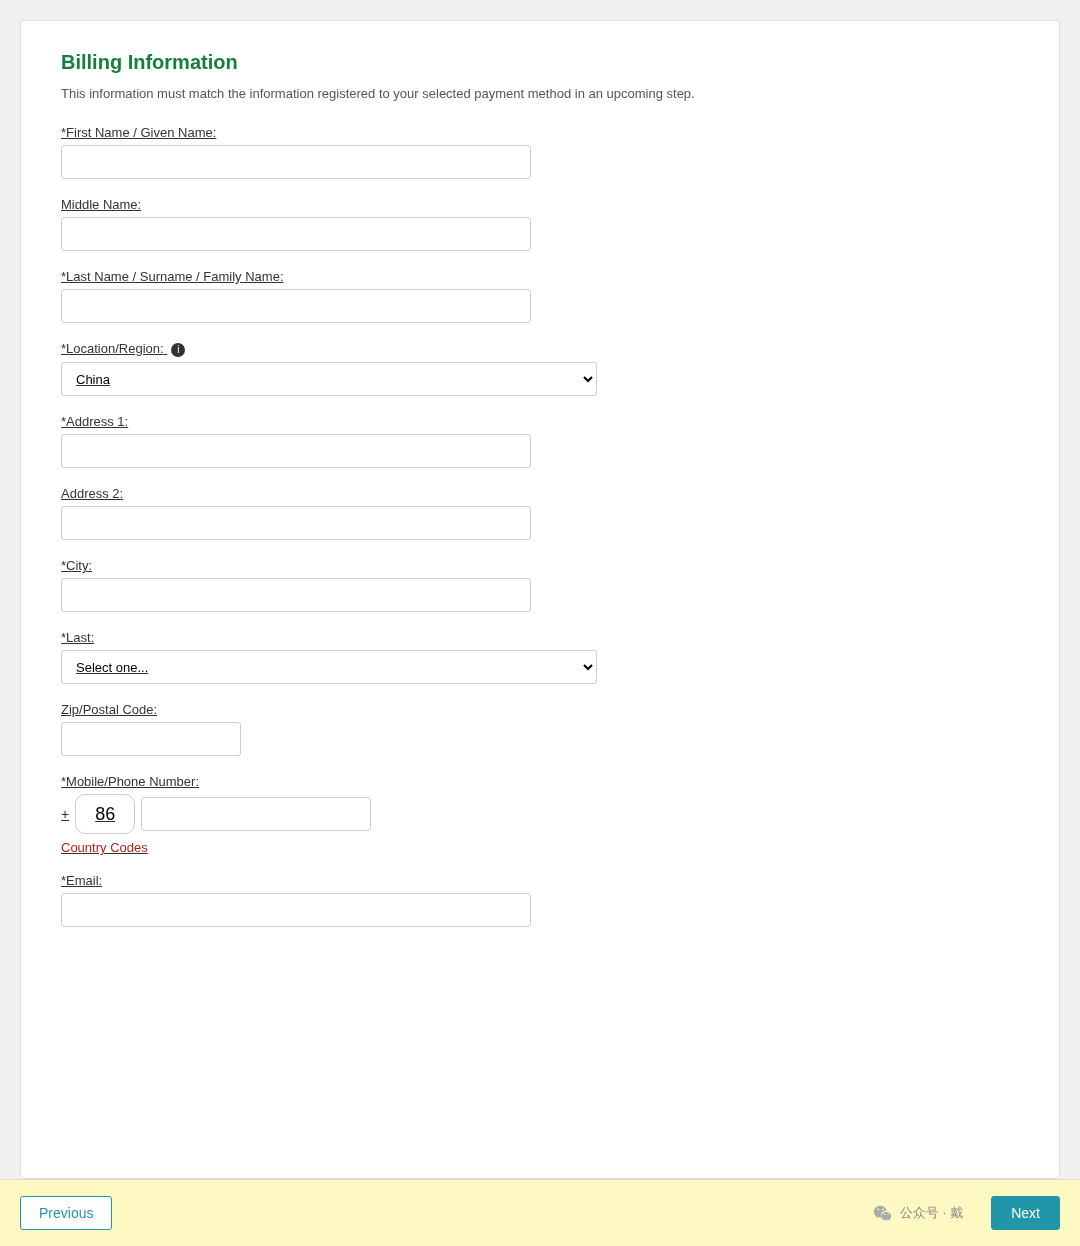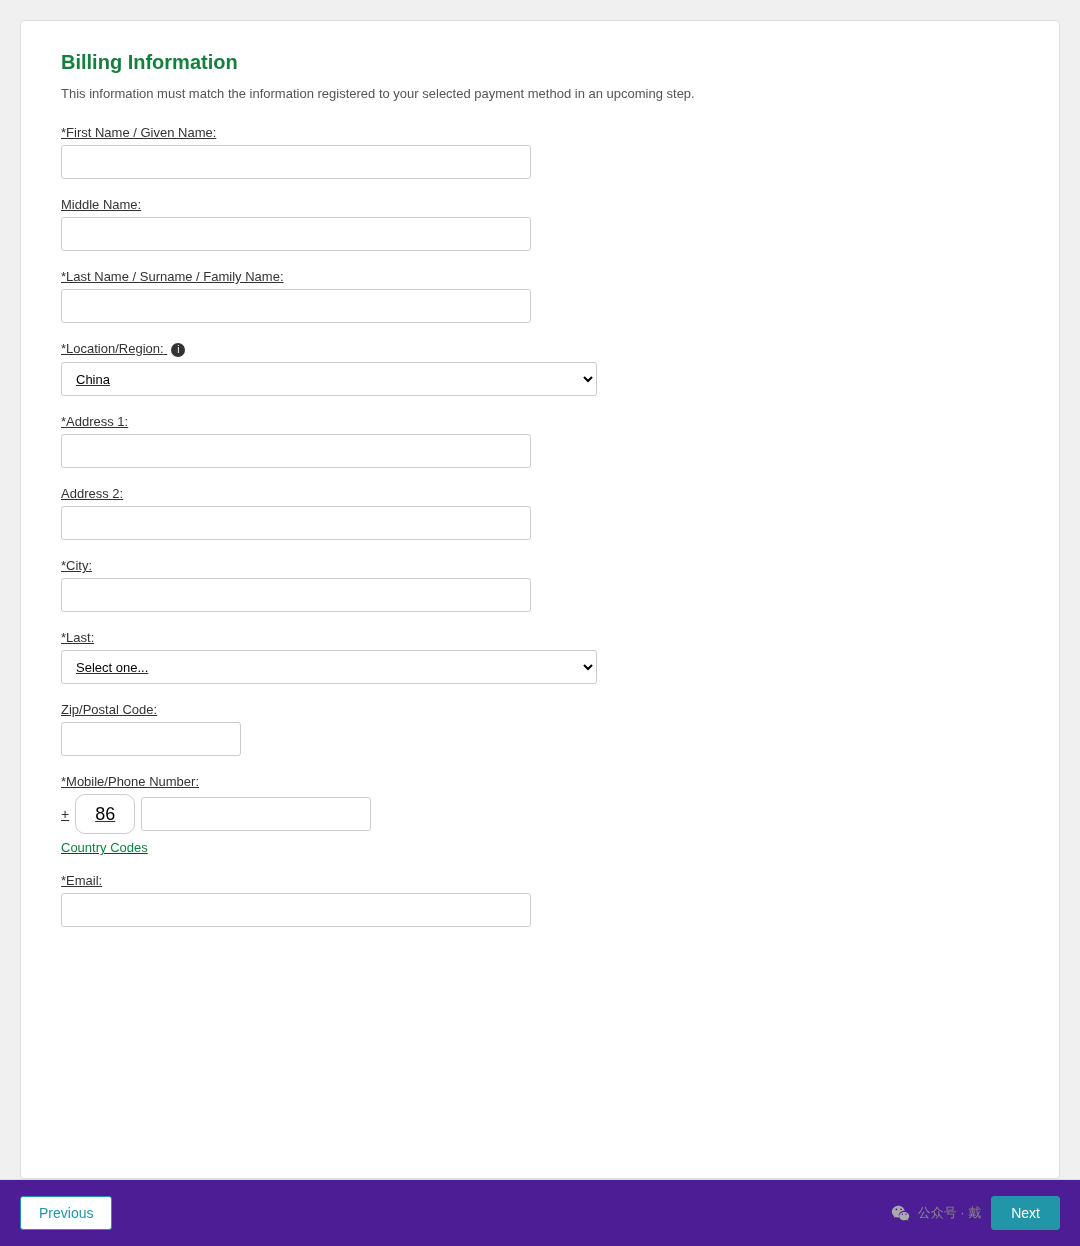--- a/index.html
+++ b/index.html
@@ -130,27 +130,27 @@
       height: 34px;
       padding: 6px 10px;
       border: 1px solid #ccc;
       border-radius: 3px;
       font-size: 13px;
     }
 
     .country-codes-link {
       display: block;
       margin-top: 6px;
-      color: #15803d;
+      color: #b91c1c;
       text-decoration: none;
       font-size: 13px;
     }
 
     .footer-bar {
-      background: #4c1d95;
+      background: #fef9c3;
       border-top: 1px solid #ddd;
       padding: 16px 20px;
       display: flex;
       justify-content: space-between;
       align-items: center;
     }
 
     .btn-previous {
       background: #fff;
       border: 1px solid #2196A8;
@@ -181,21 +181,21 @@
 
     .wechat-icon {
       width: 22px;
       height: 22px;
       fill: #aaa;
     }
 
     .footer-right {
       display: flex;
       align-items: center;
-      gap: 10px;
+      gap: 28px;
     }
   </style>
 </head>
 <body>
 
 <div class="page-wrapper">
   <div class="form-card">
     <h2 class="form-title">Billing Information</h2>
     <p class="form-description">This information must match the information registered to your selected payment method in an upcoming step.</p>
 

